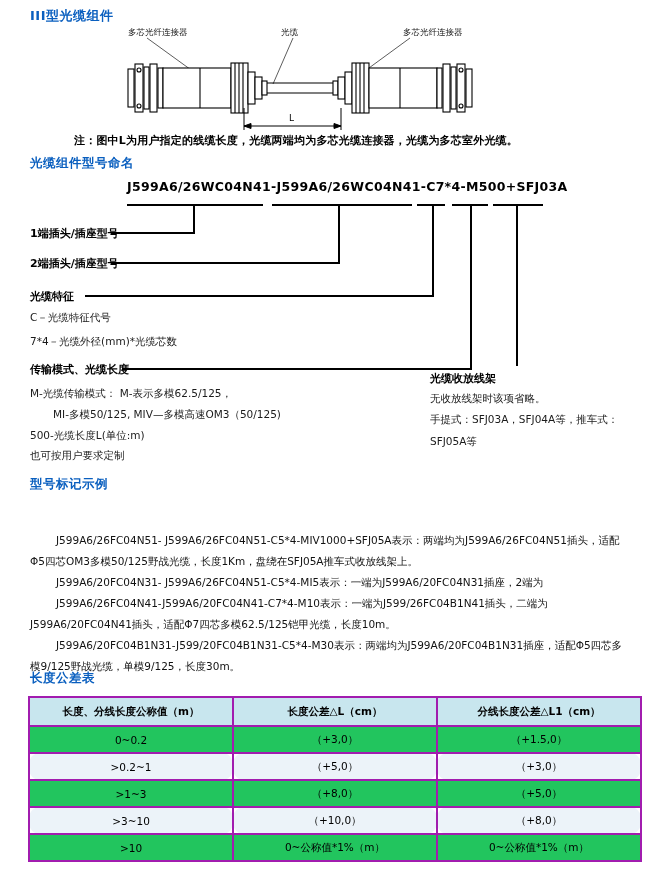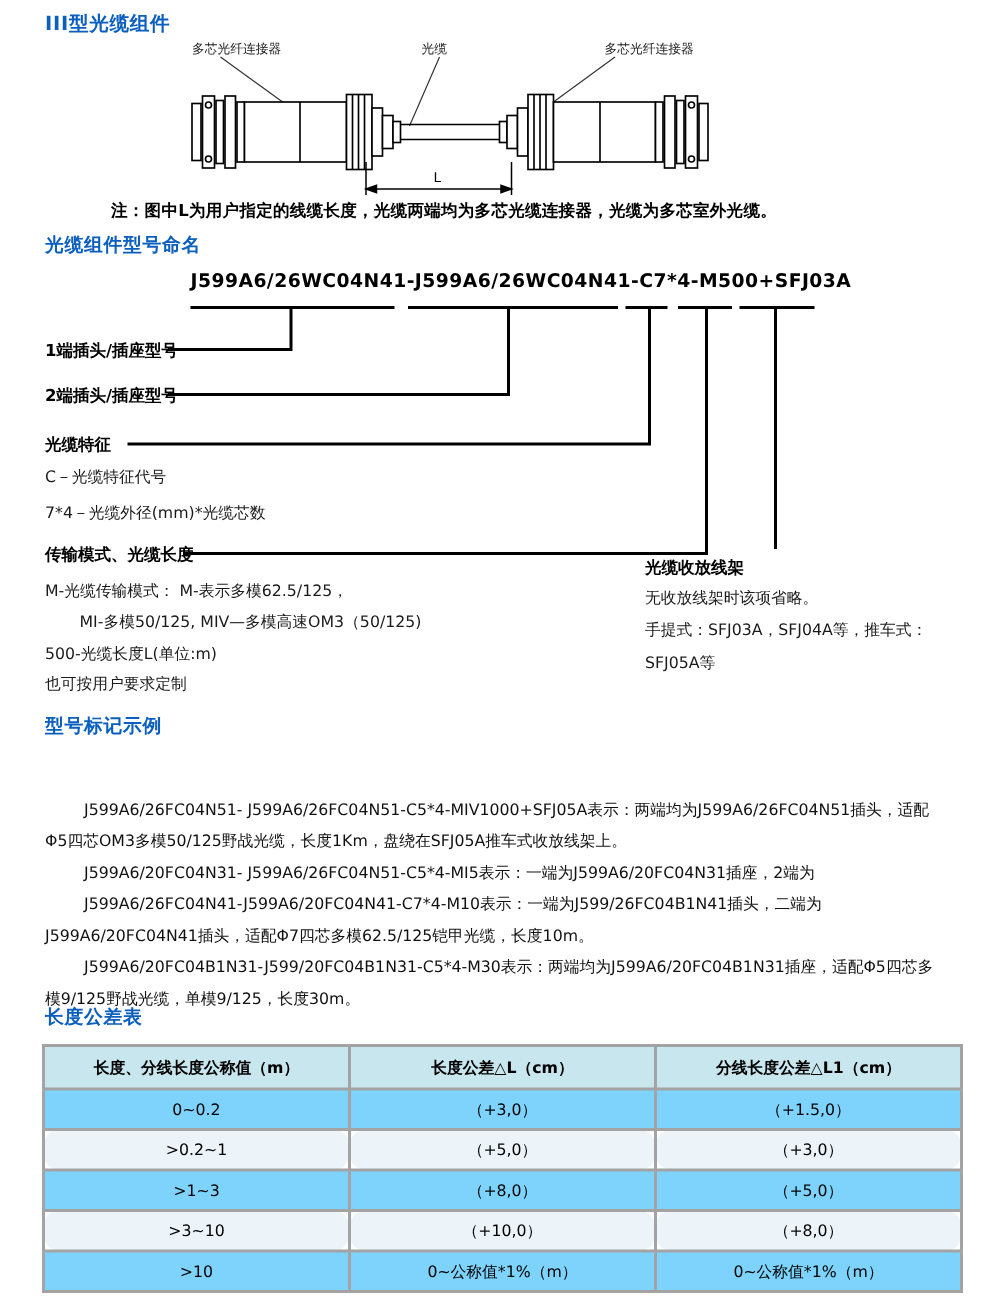--- a/index.html
+++ b/index.html
@@ -9,25 +9,25 @@
   .h-blue{color:#0A5FBF;font-weight:bold;font-size:13px;letter-spacing:.5px;}
   .h-blue.sm{font-size:12.5px;}
   .note{font-weight:bold;font-size:11px;letter-spacing:.2px;}
   .model-code{font-weight:bold;font-size:12.5px;letter-spacing:.3px;}
   .callout-b{font-weight:bold;font-size:11px;}
   .desc{font-size:10.5px;color:#1a1a1a;}
   .examples{width:606px;font-size:10.5px;line-height:21px;color:#111;margin-top:32px;}
   .examples .ln{white-space:nowrap;}
   .examples .indent{padding-left:26px;}
   table.tol{border-collapse:collapse;width:614px;table-layout:fixed;}
-  table.tol th,table.tol td{border:2px solid #a3a3a3;text-align:center;vertical-align:middle;
+  table.tol th,table.tol td{border:2px solid #a21caf;text-align:center;vertical-align:middle;
         font-size:10.5px;padding:0;}
   table.tol th{height:27px;font-weight:bold;background:#C8E6EE;}
   table.tol td{height:25px;}
-  table.tol tr.odd td{background:#7dd3fc;}
+  table.tol tr.odd td{background:#22c55e;}
   table.tol tr.even td{background:#ECF3F9;border-radius:11px;}
   svg text{font-family:"DejaVu Sans","Liberation Sans",sans-serif;}
 </style>
 </head>
 <body>
 
 <div class="page">
 
   <div class="abs h-blue" style="left:30px;top:7px;">III型光缆组件</div>
 

